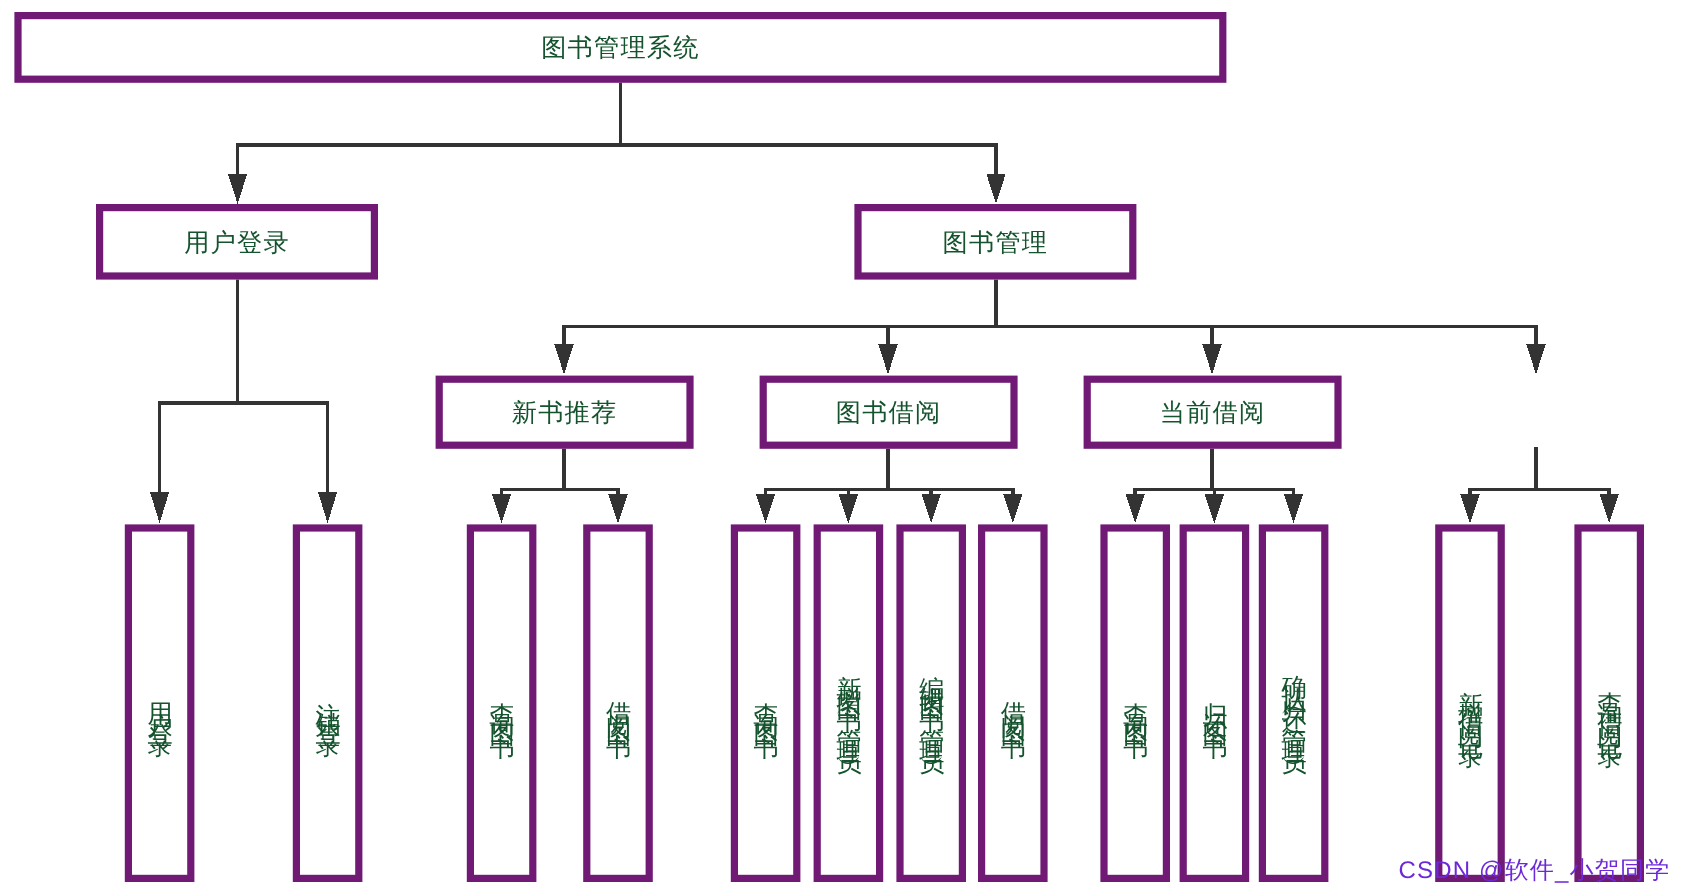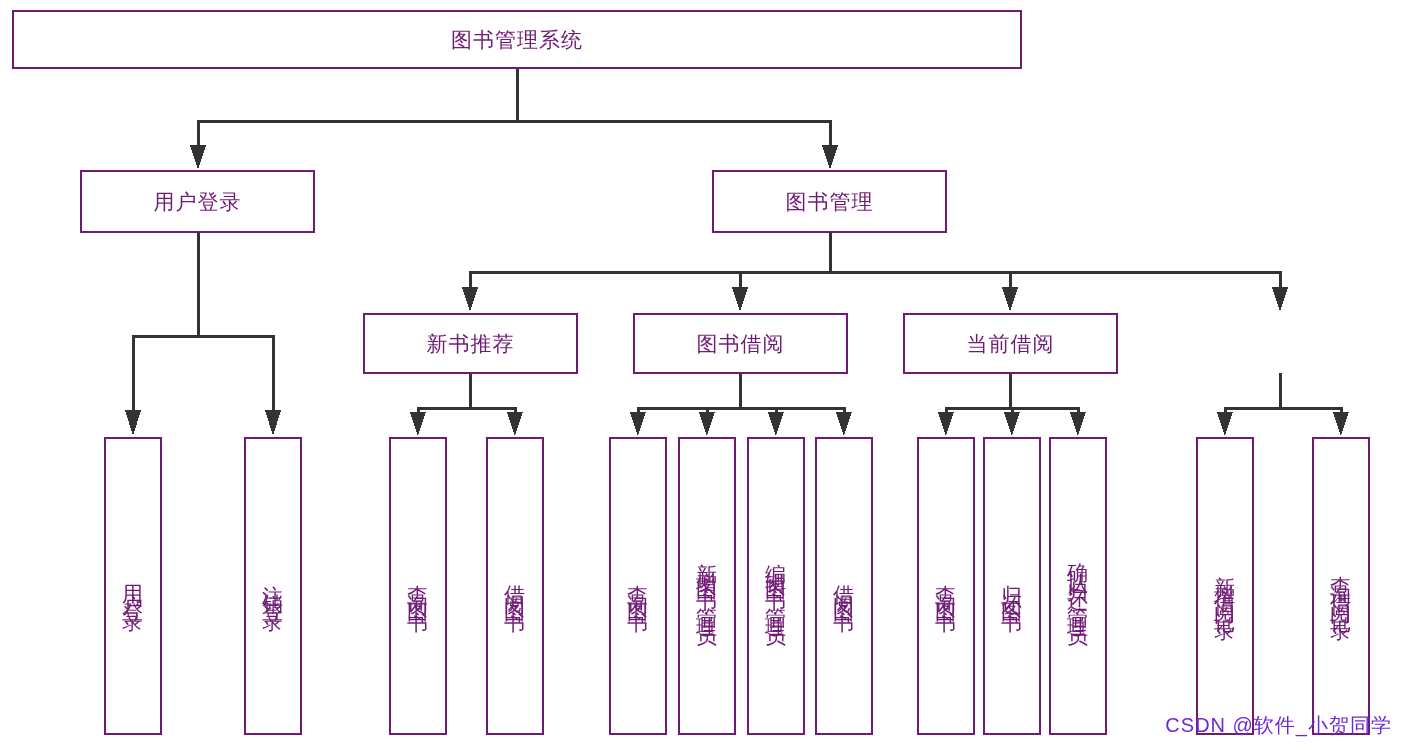--- a/index.html
+++ b/index.html
@@ -2,22 +2,22 @@
 <html><head>
 <meta charset="utf-8">
 <style>
   html,body{margin:0;padding:0;background:#ffffff;}
   .stage{
     position:relative;width:1405px;height:747px;background:#ffffff;overflow:hidden;
     font-family:"Liberation Sans","DejaVu Sans",sans-serif;color:#333333;
   }
   .stage svg{position:absolute;left:0;top:0;}
   .box{
-    position:absolute;box-sizing:border-box;border:2px solid #701a75;background:#ffffff;
-    display:flex;align-items:center;justify-content:center;color:#701a75;
+    position:absolute;box-sizing:border-box;border:6px solid #701a75;background:#ffffff;
+    display:flex;align-items:center;justify-content:center;color:#14532d;
   }
   .hbox{font-size:21px;letter-spacing:1px;}
   .vbox{
     writing-mode:vertical-lr;text-orientation:mixed;
     font-size:21px;letter-spacing:9px;line-height:1;
   }
   .watermark{
     position:absolute;right:13px;bottom:8px;z-index:5;
     font-size:20px;letter-spacing:1px;color:#6d28d9;white-space:nowrap;
   }

